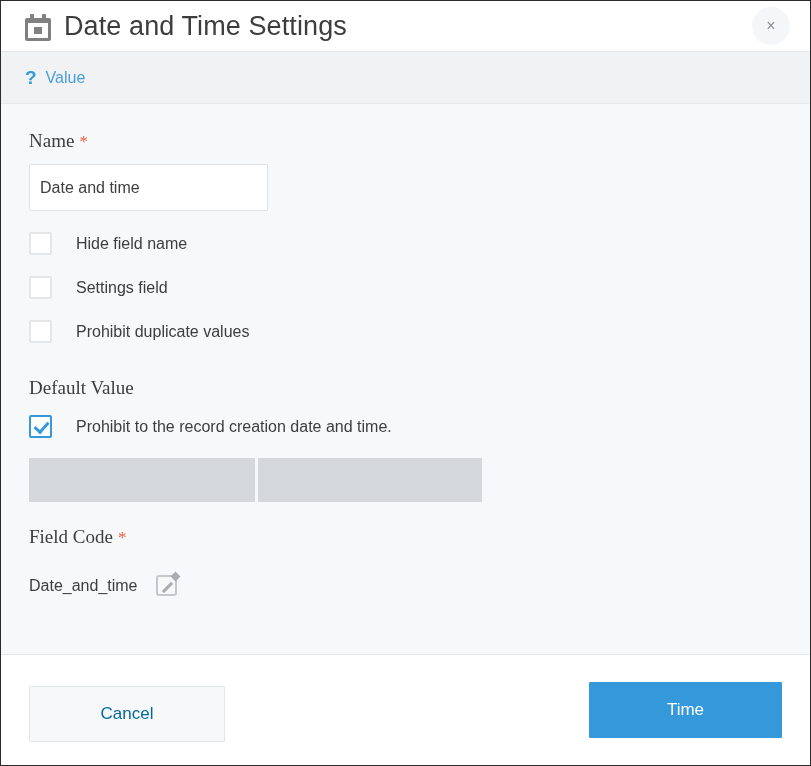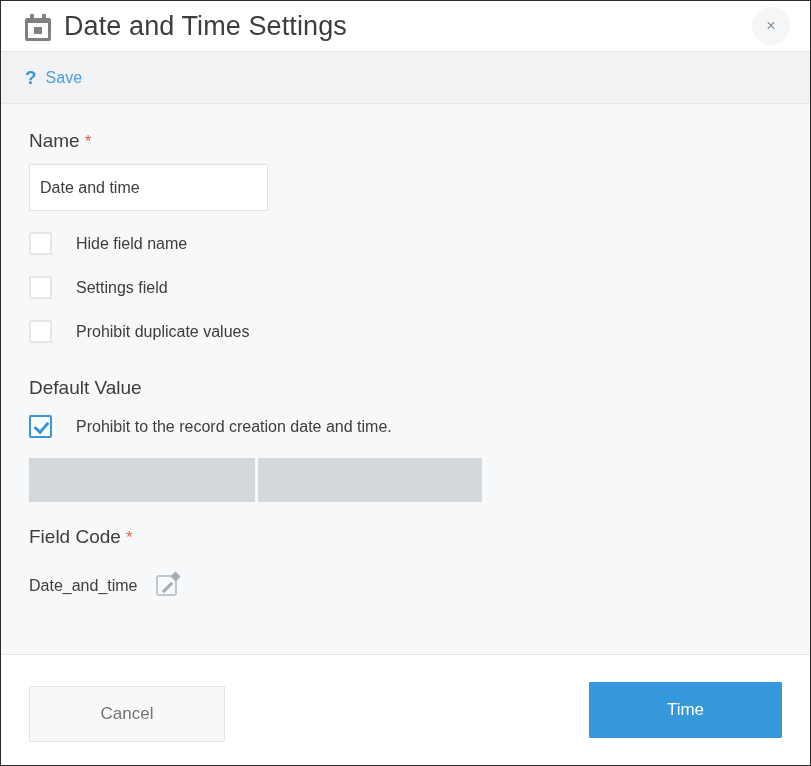--- a/index.html
+++ b/index.html
@@ -148,20 +148,21 @@
     overflow: hidden;
   }
 
   .section-label {
     font-size: 19px;
     color: #3d3d3d;
     margin-bottom: 12px;
     display: flex;
     align-items: baseline;
     gap: 5px;
+    font-family: Liberation Serif, serif;
   }
   .req-star {
     color: #e8603c;
     font-size: 17px;
     line-height: 1;
   }
 
   .name-input {
     box-sizing: border-box;
     width: 239px;
@@ -297,21 +298,21 @@
     font-size: 17px;
     cursor: pointer;
     box-sizing: border-box;
     border-radius: 1px;
   }
   .btn-cancel {
     width: 196px;
     height: 56px;
     background: #f7f8fa;
     border: 1px solid #e2e5e8;
-    color: #737373;
+    color: #0369a1;
     margin-top: 8px;
   }
   .btn-save {
     width: 193px;
     height: 56px;
     background: #3498db;
     border: 1px solid #3498db;
     color: #ffffff;
   }
 </style>
@@ -331,21 +332,21 @@
       </span>
       <span class="dialog-title">Date and Time Settings</span>
     </div>
     <button class="close-button">
       <span class="x-glyph">×</span>
     </button>
   </div>
 
   <div class="help-bar">
     <span class="help-q">?</span>
-    <span class="help-link">Save</span>
+    <span class="help-link">Value</span>
   </div>
 
   <div class="dialog-body">
 
     <div class="section-label">
       <span>Name</span>
       <span class="req-star">*</span>
     </div>
 
     <input class="name-input" type="text" value="Date and time" style="">

